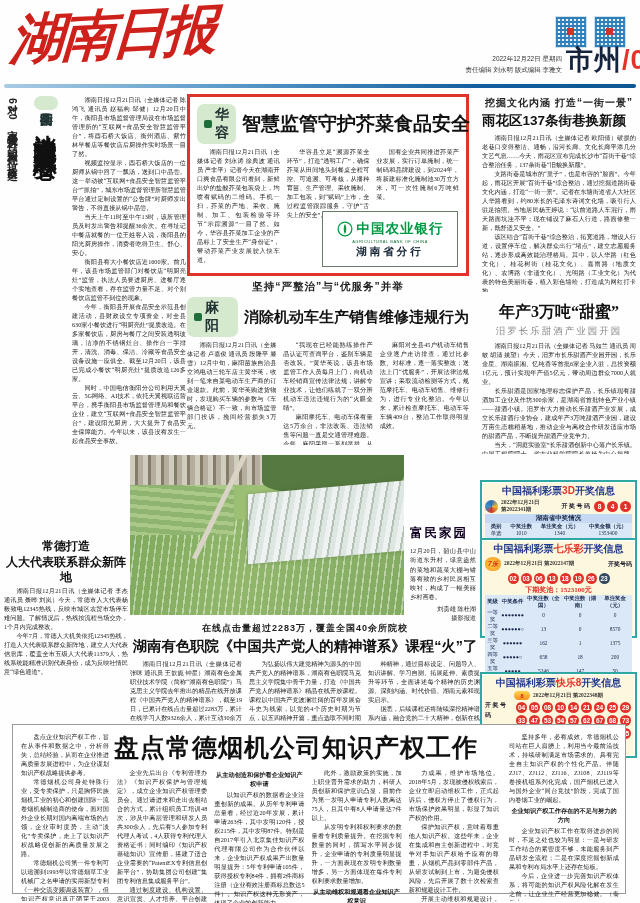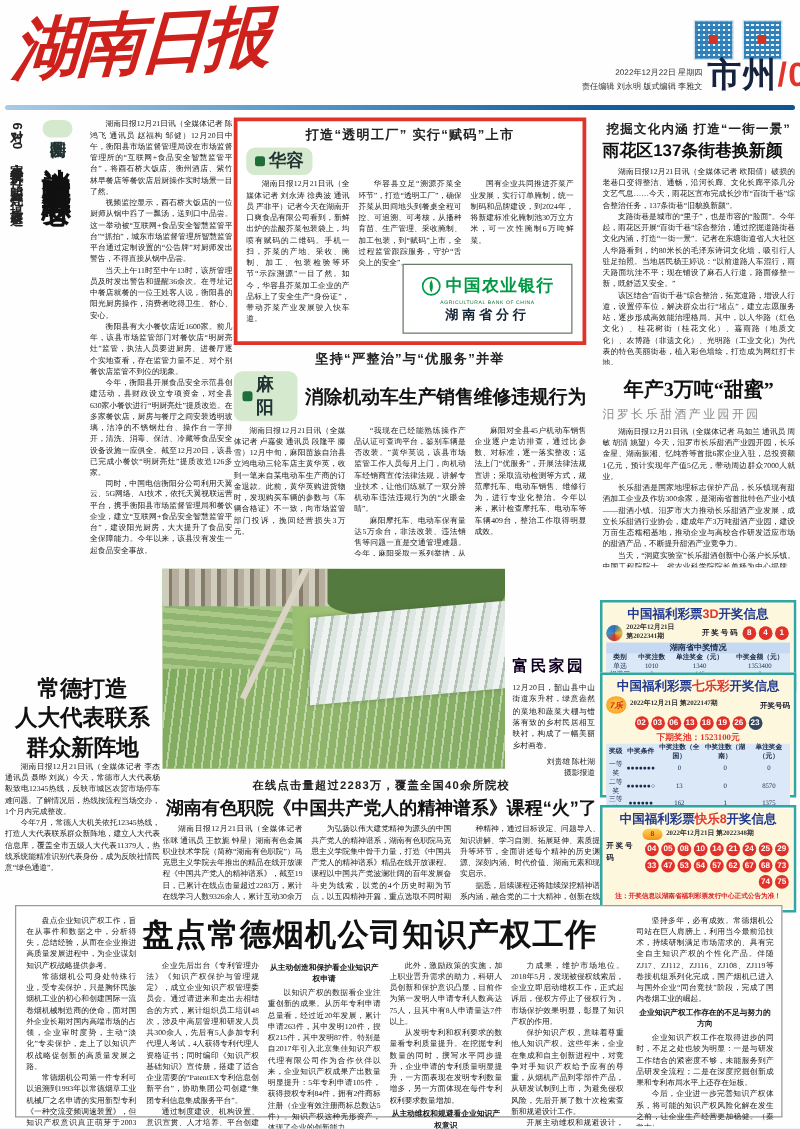--- a/index.html
+++ b/index.html
@@ -76,21 +76,21 @@
          border-radius:0 0 45% 30%;}
   .ph-road{position:absolute;left:32%;top:-6%;width:5px;height:75%;background:#d9d4c5;transform:rotate(26deg);}
   
   .cap{position:absolute;left:410px;top:525px;width:66px;}
   .cap h3{margin:0 0 4px 0;font-family:"Liberation Sans",sans-serif;font-size:12.5px;
           letter-spacing:2px;color:#102;}
   .cap .txt{font-size:6.2px;line-height:1.5;text-align:justify;}
   .cap .credit{margin-top:3px;font-size:6.2px;text-align:right;white-space:pre-line;color:#222;}
   
   .cd{position:absolute;left:4px;top:540px;width:124px;height:172px;overflow:hidden;}
-  .cd .h2{font-family:Liberation Serif, serif;font-weight:bold;font-size:18px;
+  .cd .h2{font-family:Liberation Mono, monospace;font-weight:bold;font-size:12px;
           text-align:center;white-space:pre-line;line-height:1.3;margin:0;color:#111;}
   .cd .sub{font-size:8px;color:#444;text-align:center;white-space:pre-line;line-height:1.5;margin:3px 0;}
   
   .ys{position:absolute;left:130px;top:622px;width:350px;}
   .ys .kick{font-size:9px;}
   .ys .h1{font-size:14.5px;text-align:center;margin:2px 0 4px 0;transform:scaleX(.99);}
   .ys-cols{height:62px;}
   
   .pd{position:absolute;left:12px;top:724px;width:614px;height:170px;border:1.5px solid #9a9a9a;
       box-sizing:border-box;background:#fff;}
@@ -101,21 +101,21 @@
   .pd-mid{position:absolute;left:104px;top:44px;width:382px;bottom:8px;}
   .pd-right{position:absolute;left:496px;top:8px;width:110px;bottom:8px;}
   .pd .bodytxt{height:100%;}
   
   .yh{position:absolute;left:482px;top:96px;width:154px;}
   .yh .kick{font-size:10px;}
   .yh .h1{font-size:13.5px;text-align:left;margin:2px 0 4px 0;}
   .yh-body{height:158px;}
   .tm{position:absolute;left:482px;top:302px;width:154px;}
   .tm .h1{font-family:Liberation Serif, serif;font-size:16px;text-align:center;font-weight:bold;white-space:nowrap;}
-  .tm .sub{font-size:9.5px;color:#8a8a8a;letter-spacing:2px;margin:2px 0 4px 0;}
+  .tm .sub{font-size:9.5px;color:#8a8a8a;text-align:center;letter-spacing:2px;margin:2px 0 4px 0;}
   .tm-body{height:112px;}
   
   .lotto{position:absolute;left:480px;width:157px;border:2px solid #2fa8a4;box-sizing:border-box;
          background:#fdf7dd;padding:2px 3px;box-shadow:inset 0 0 0 1px #fff;}
   .lt-title{text-align:center;font-family:"Liberation Sans",sans-serif;font-weight:bold;
             font-size:10px;color:#223a8f;white-space:nowrap;}
   .lt-title .red{color:#e2342b;}
   .lt-meta{display:flex;align-items:center;gap:3px;font-size:5.5px;color:#333;margin:1px 0;}
   .lt-meta .dates{line-height:1.3;font-weight:bold;}
   .lt-label{font-weight:bold;font-size:6px;color:#223;margin-left:auto;white-space:nowrap;}
@@ -168,26 +168,26 @@
         <p class="para">湖南日报12月21日讯（全媒体记者 陈鸿飞 通讯员 赵福构 邹健）12月20日中午，衡阳县市场监督管理局设在市场监督管理所的“互联网+食品安全智慧监管平台”，将酉石桥大饭店、衡州酒店、紫竹林早餐店等餐饮店后厨操作实时场景一目了然。</p>
         <p class="para">视频监控显示，酉石桥大饭店的一位厨师从锅中舀了一瓢汤，送到口中品尝。这一举动被“互联网+食品安全智慧监管平台”“抓拍”，城东市场监督管理所智慧监管平台通过定制设置的“公告牌”对厨师发出警告，不得直接从锅中品尝。</p>
         <p class="para">当天上午11时至中午13时，该所管理员及时发出警告和提醒36余次。在寻址记中餐店就餐的一位王姓客人说，衡阳县的阳光厨房操作，消费者吃得卫生、舒心、安心。</p>
         <p class="para">衡阳县有大小餐饮店近1600家。前几年，该县市场监管部门对餐饮店“明厨亮灶”监管，执法人员要进厨房、进餐厅逐个实地查看，存在监管力量不足、对个别餐饮店监管不到位的现象。</p>
         <p class="para">今年，衡阳县开展食品安全示范县创建活动，县财政设立专项资金，对全县630家小餐饮进行“明厨亮灶”提质改造。在多家餐饮店，厨房与餐厅之间安装透明玻璃，洁净的不锈钢灶台、操作台一字排开，清洗、消毒、保洁、冷藏等食品安全设备设施一应俱全。截至12月20日，该县已完成小餐饮“明厨亮灶”提质改造126多家。</p>
         <p class="para">同时，中国电信衡阳分公司利用天翼云、5G网络、AI技术，依托天翼视联运营平台，携手衡阳县市场监督管理局和餐饮企业，建立“互联网+食品安全智慧监管平台”，建设阳光厨房，大大提升了食品安全保障能力。今年以来，该县没有发生一起食品安全事故。</p>
       </div>
   </div>
 
   <div class="hrbox">
-    <div class="kick">打造“透明工厂” 实行“赋码”上市</div>
     <div class="headrow">
       <span class="pill">
           <span class="pic"></span>
           <span>华容</span>
         </span>
+      <span class="h1">智慧监管守护芥菜食品安全</span>
     </div>
     <div class="cols hr-cols bodytxt">
       <div>
           <p class="para">湖南日报12月21日讯（全媒体记者 刘永涛 徐典波 通讯员 严非平）记者今天在湖南开口爽食品有限公司看到，新鲜出炉的盐酸芥菜包装袋上，均喷有赋码的二维码。手机一扫，芥菜的产地、采收、腌制、加工、包装检验等环节“示踪溯源”一目了然。如今，华容县芥菜加工企业的产品标上了安全生产“身份证”，带动芥菜产业发展驶入快车道。</p>
         </div>
       <div>
           <p class="para">华容县立足“溯源芥菜全环节”，打造“透明工厂”，确保芥菜从田间地头到餐桌全程可控、可追溯、可考核，从播种育苗、生产管理、采收腌制、加工包装，到“赋码”上市，全过程监管跟踪服务，守护“舌尖上的安全”。</p>
         </div>
       <div>
           <p class="para">国有企业共同推进芥菜产业发展，实行订单腌制，统一制码和品牌建设，到2024年，将新建标准化腌制池30万立方米，可一次性腌制6万吨鲜菜。</p>
@@ -415,21 +415,21 @@
             <td>●●●●</td>
             <td>58194</td>
             <td>1411</td>
             <td>5</td>
           </tr>
         </tbody>
     </table>
     <div class="lt-note">注：开奖信息以湖南省福利彩票发行中心正式公告为准！</div>
   </div>
 
-  <div class="lotto" style="top:644px;height:86px;">
+  <div class="lotto" style="top:672px;height:86px;">
     <div class="lt-title"><span>中国福利彩票</span><span class="red">快乐8</span><span>开奖信息</span></div>
     <div class="lt-meta" style="justify-content:center;">
       <span class="kl8logo">8</span>
       <span class="dates"><span>2022年12月21日</span> <span>第2022348期</span></span>
     </div>
     <div class="kl8row">
       <span class="lbl">开 奖 号 码</span>
       <span class="balls">
           <span class="ball">04</span>
           <span class="ball">05</span>

